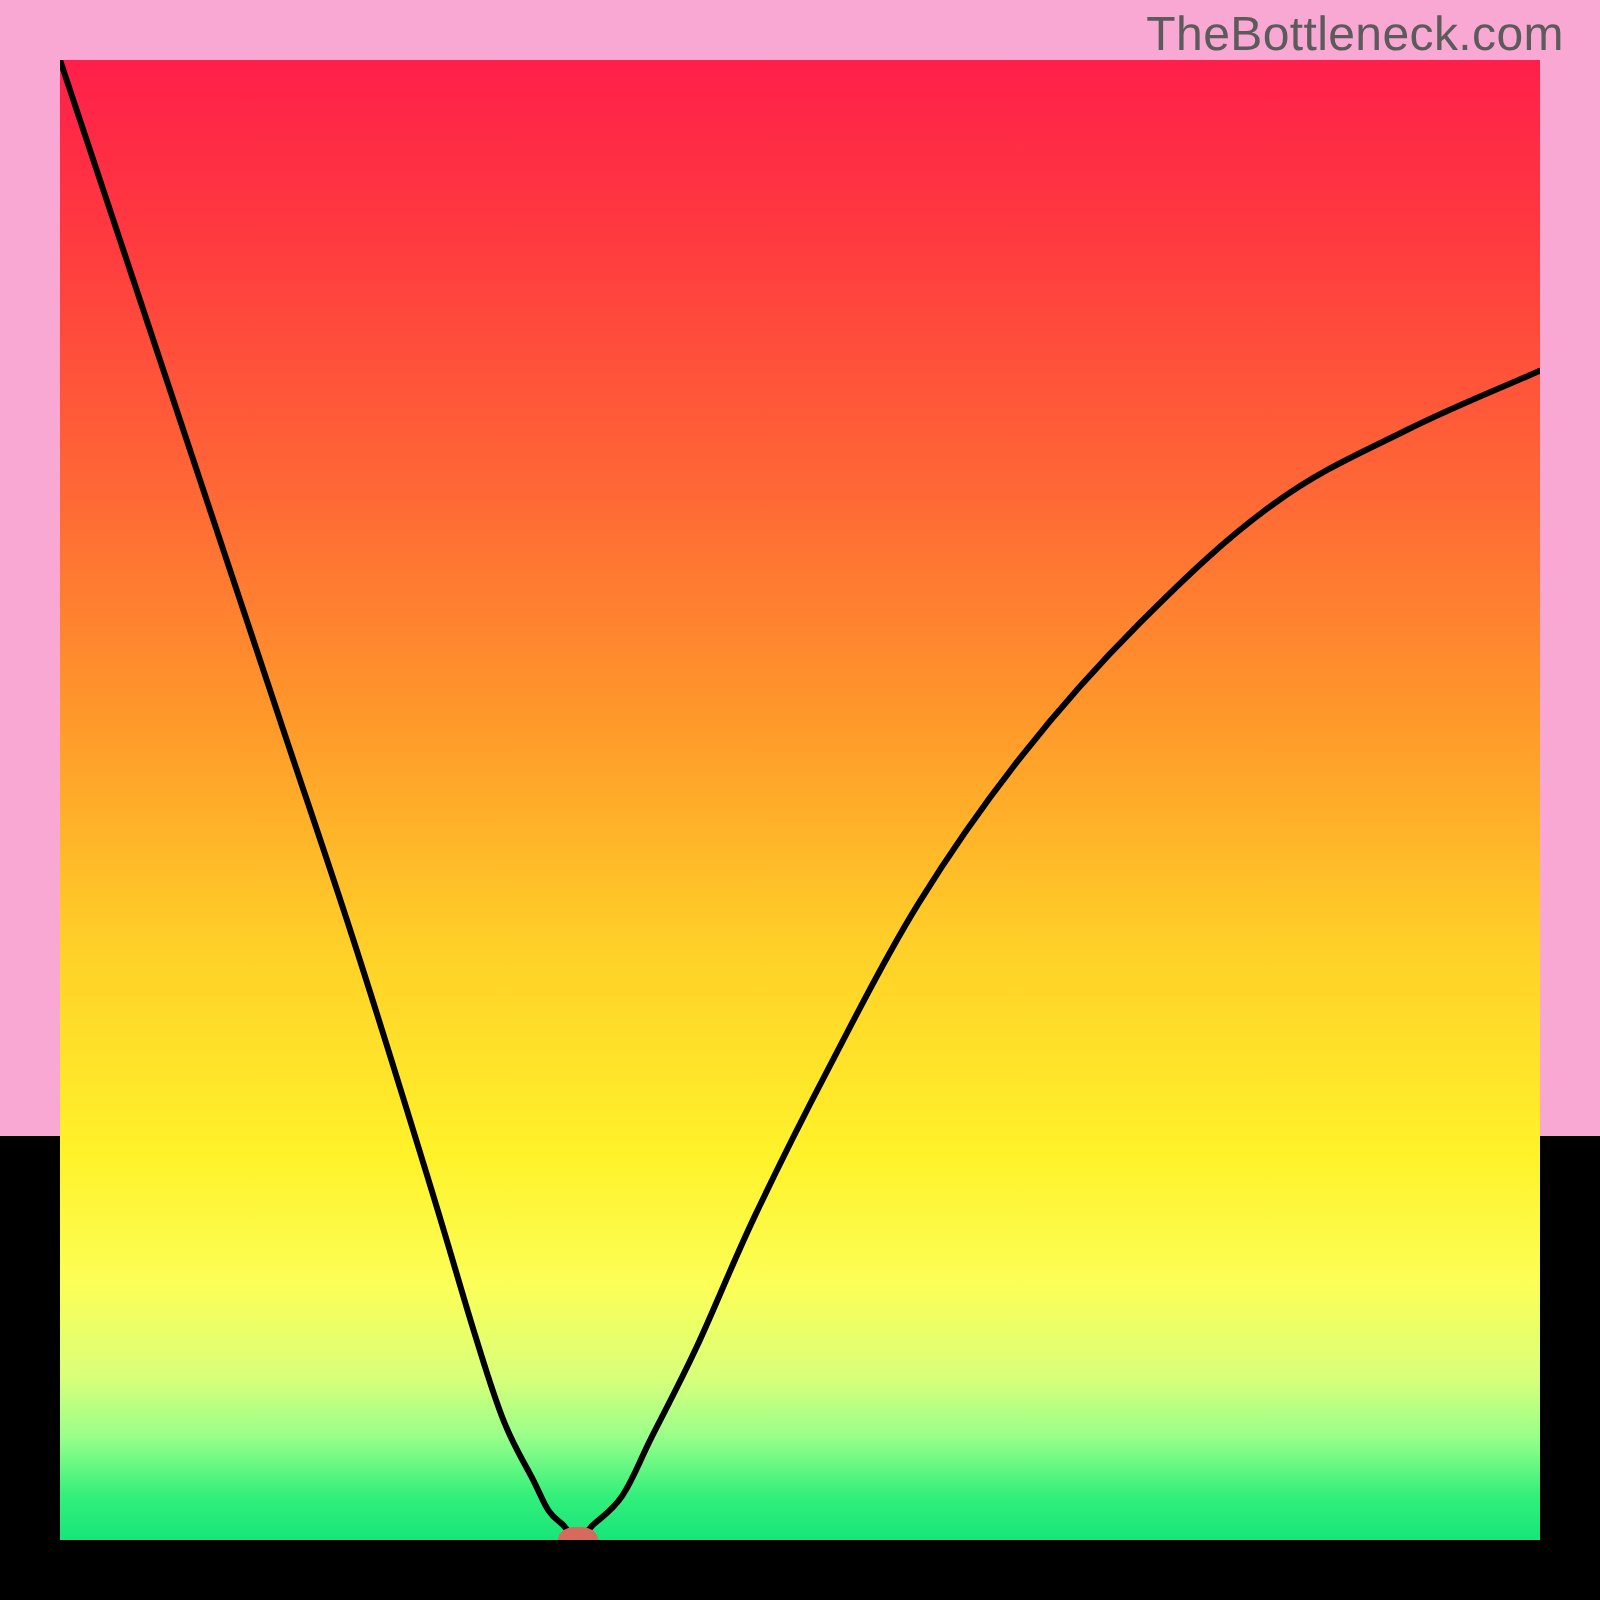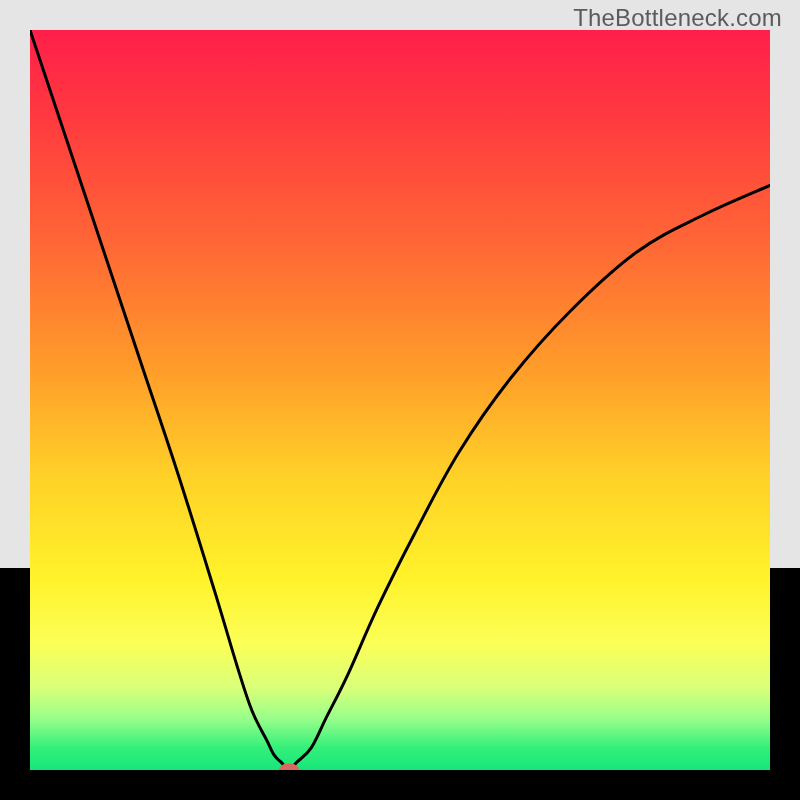--- a/index.html
+++ b/index.html
@@ -8,21 +8,21 @@
     width: 800px;
     height: 800px;
     overflow: hidden;
     background: #000;
     font-family: Arial, Helvetica, sans-serif;
   }
   .frame {
     position: relative;
     width: 800px;
     height: 568px;
-    background: #e5e5e5;
+    background: #f9a8d4;
   }
   .watermark {
     position: absolute;
     top: 4px;
     right: 18px;
     color: #5b5b5b;
     font-size: 24px;
     font-weight: 500;
     letter-spacing: 0.2px;
     z-index: 10;

